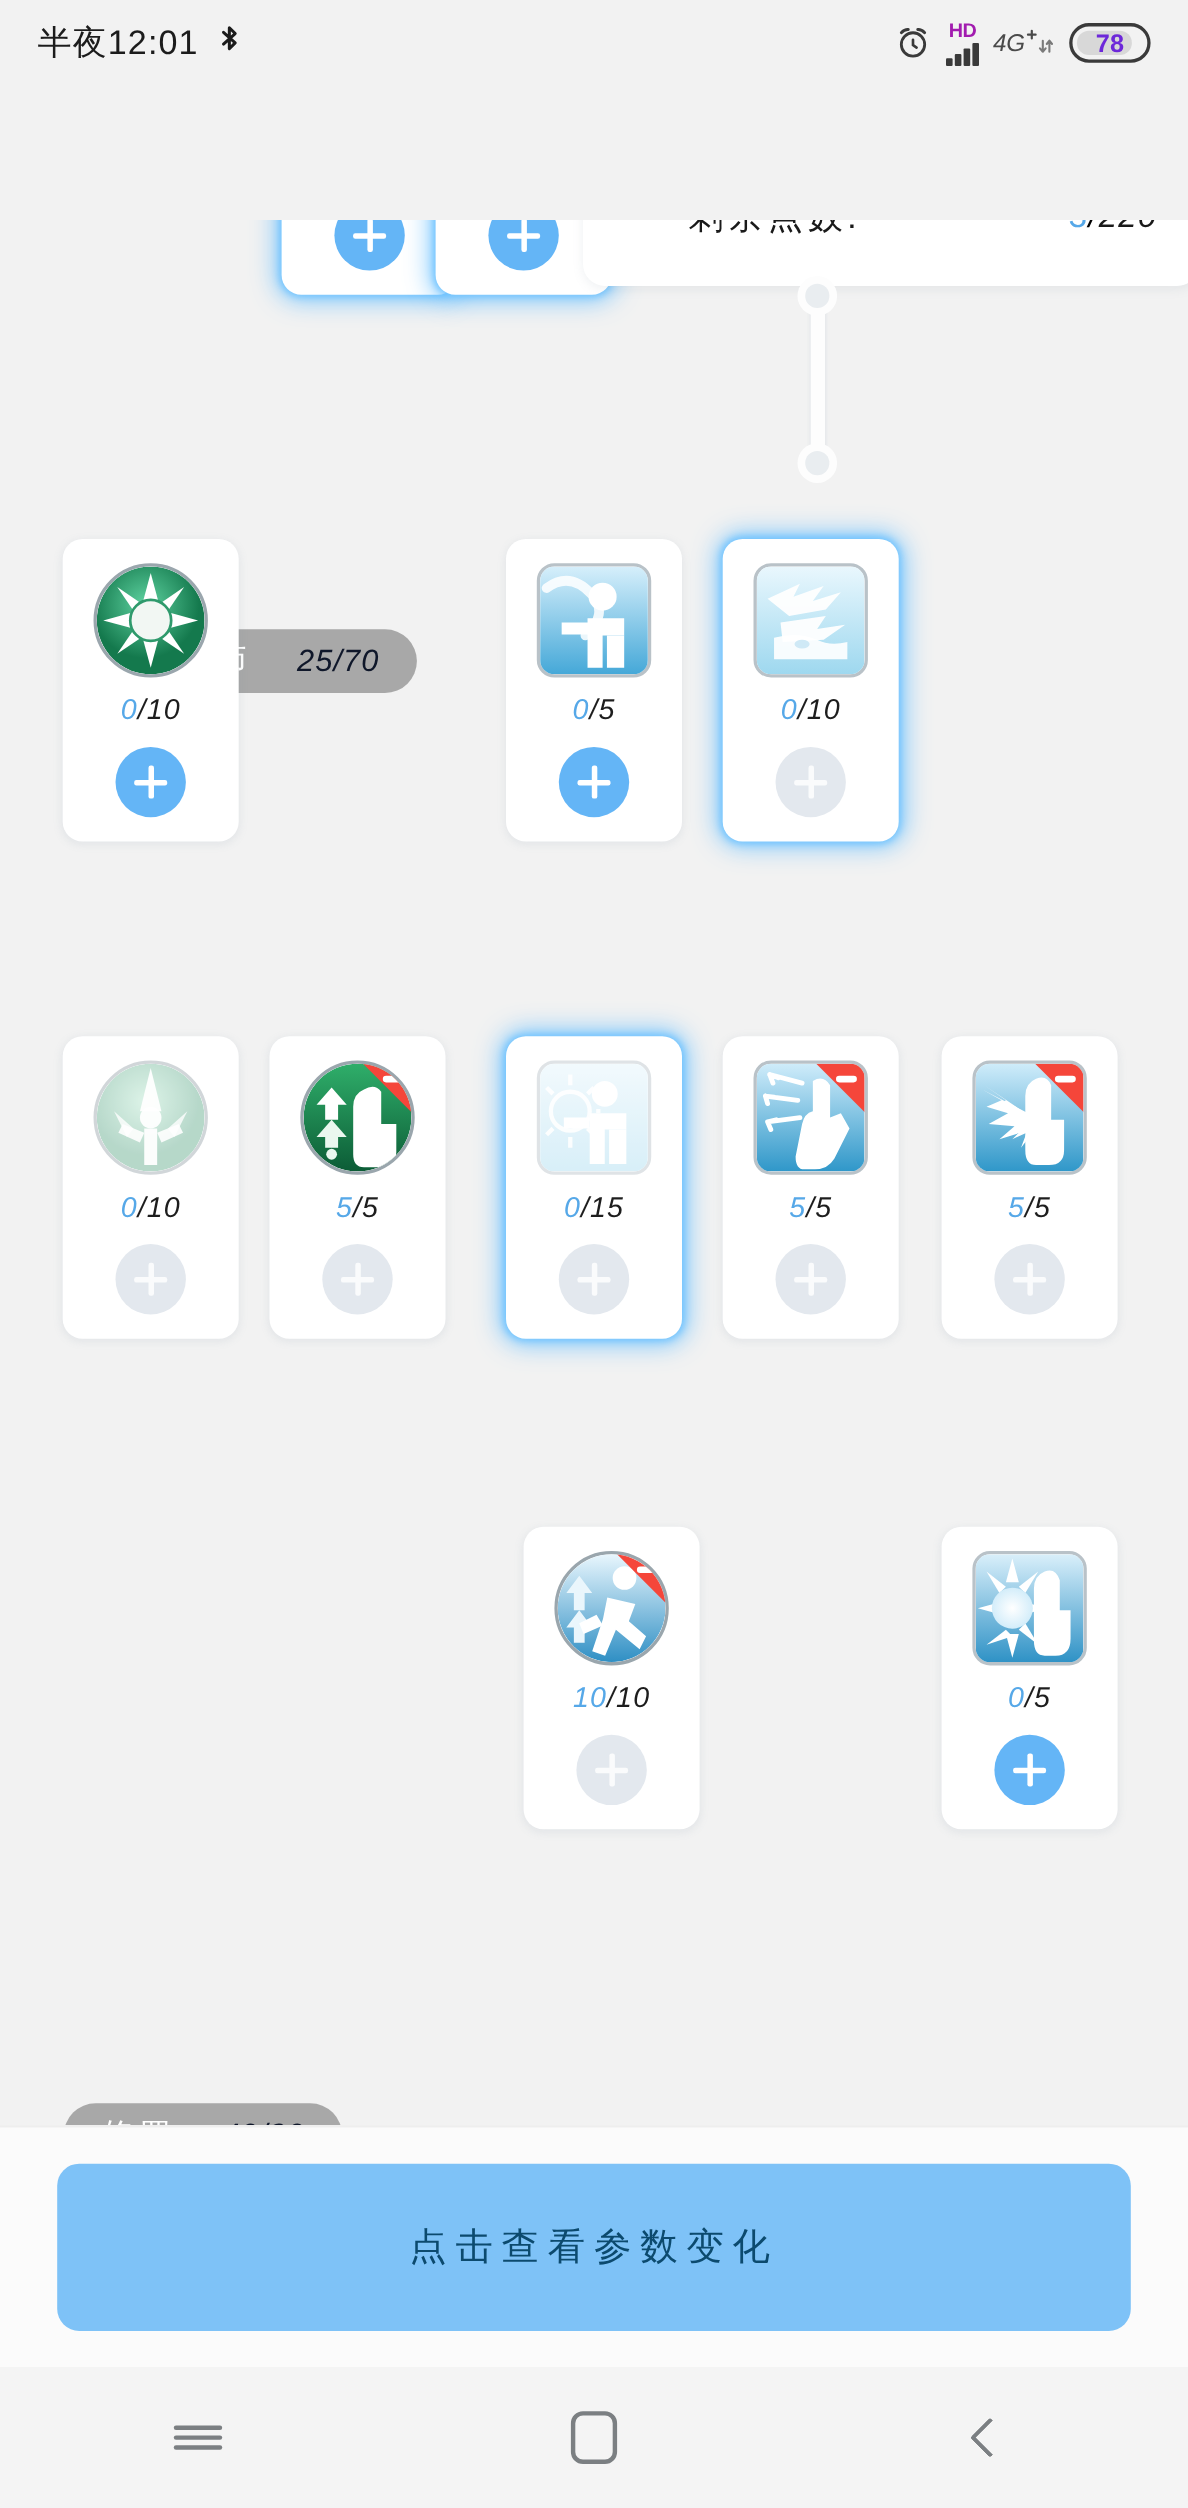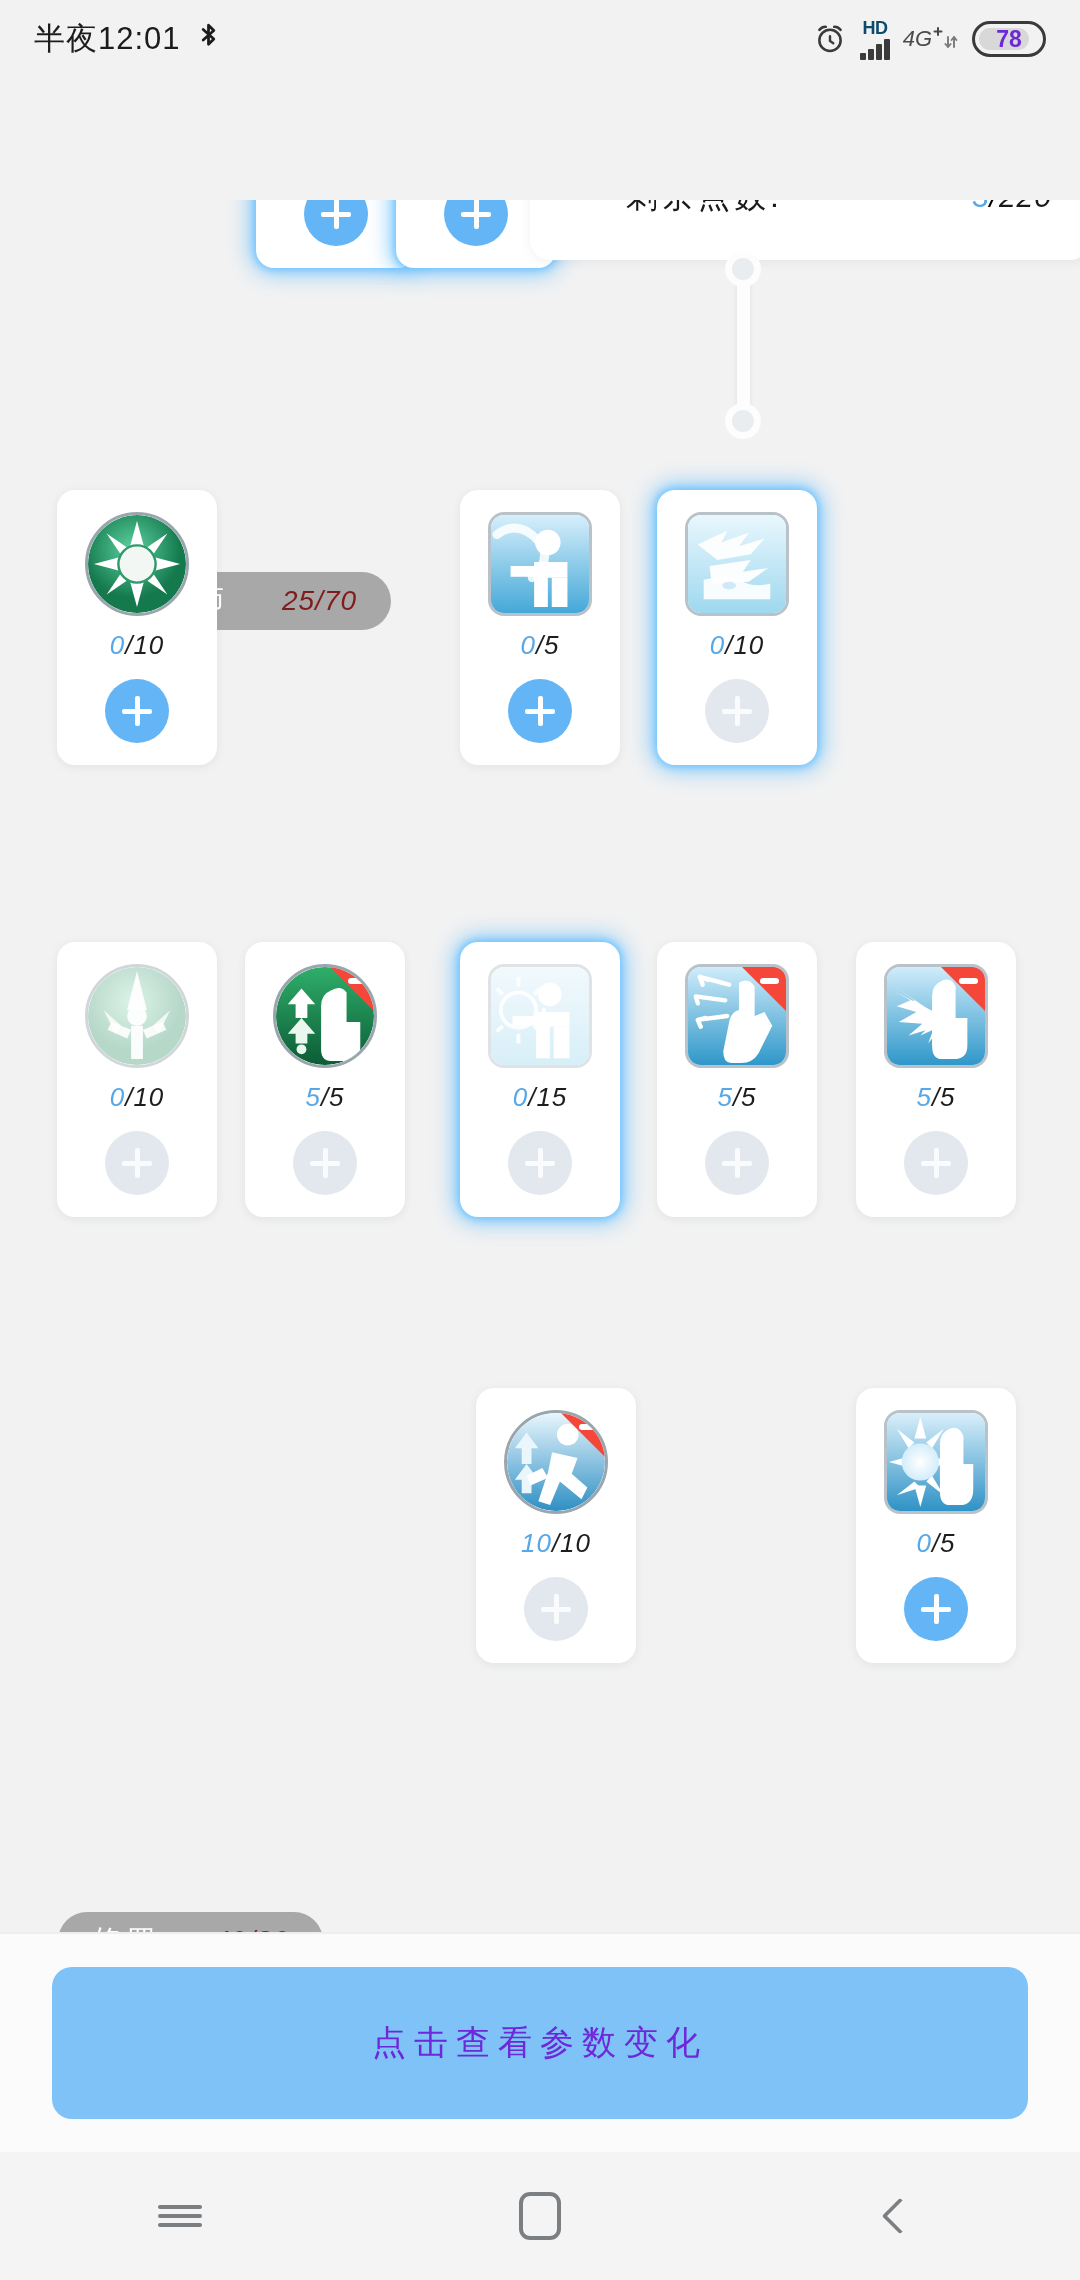--- a/index.html
+++ b/index.html
@@ -15,21 +15,21 @@
   .statusbar {
     position: absolute; top: 0; left: 0; width: 1080px; height: 78px;
     display: flex; align-items: center; justify-content: space-between;
     padding: 0 34px; background: #f2f2f2;
   }
   .sb-left { display: flex; align-items: center; gap: 14px; }
   .sb-time { font-size: 31px; color: #1c1c1c; letter-spacing: 1px; }
   .sb-right { display: flex; align-items: center; gap: 13px; }
   .ico { display: inline-flex; align-items: center; justify-content: center; }
   .hdwrap { display: flex; flex-direction: column; align-items: center; line-height: 1; }
-  .hdtxt { font-size: 18px; font-weight: bold; color: #0c4a6e; letter-spacing: -0.5px; margin-bottom: 1px; }
+  .hdtxt { font-size: 18px; font-weight: bold; color: #a21caf; letter-spacing: -0.5px; margin-bottom: 1px; }
   .bars { display: flex; align-items: flex-end; gap: 2.5px; height: 22px; }
   .bars i { display: block; width: 5.5px; background: #3a3a3a; border-radius: 1px; }
   .bars i:nth-child(1){height:7px;} .bars i:nth-child(2){height:11px;}
   .bars i:nth-child(3){height:16px;} .bars i:nth-child(4){height:21px;}
   .net { font-size: 22px; color: #4a4a4a; font-style: italic; }
   .netwrap { display: flex; align-items: center; gap: 1px; }
   .battery {
     width: 74px; height: 36px; border: 3px solid #3a3a3a; border-radius: 18px;
     display: flex; align-items: center; justify-content: center; position: relative;
     background: #f2f2f2;
@@ -100,32 +100,32 @@
   .conn.white { background: #fdfdfd; width: 13px; box-shadow: 0 0 4px rgba(150,170,190,.25); }
   .node { position: absolute; width: 22px; height: 22px; border-radius: 50%; background: #dfe3e7; box-shadow: 0 0 0 6px #f2f2f2; }
   .node.white { background: #e9edf0; box-shadow: 0 0 0 7px #fdfdfd; }
 
   
   .tier {
     position: absolute; height: 58px; border-radius: 29px; background: #a8a8a8;
     display: flex; align-items: center; padding: 0 34px; gap: 42px;
   }
   .tier .tname { font-size: 30px; color: #fff; letter-spacing: 4px; white-space: nowrap; }
-  .tier .tprog { font-size: 28px; color: #7f1d1d; font-style: italic; letter-spacing: 1px; margin-left: 12px; }
+  .tier .tprog { font-size: 28px; color: #0f172a; font-style: italic; letter-spacing: 1px; }
 
   
   .ctawrap {
     position: absolute; left: 0; bottom: 128px; width: 1080px; height: 220px;
     background: #fbfbfb; border-top: 2px solid #eeeeee;
     display: flex; align-items: center; justify-content: center;
   }
   .cta {
     width: 976px; height: 152px; background: #7ec2f7; border-radius: 20px;
     display: flex; align-items: center; justify-content: center;
-    color: #6d28d9; font-size: 34px; letter-spacing: 8px;
+    color: #0c4a6e; font-size: 34px; letter-spacing: 8px;
   }
 
   
   .navbar {
     position: absolute; left: 0; bottom: 0; width: 1080px; height: 128px;
     background: #f4f4f4; display: flex; align-items: center; justify-content: space-around;
   }
   .nv { width: 120px; height: 80px; display:flex; align-items:center; justify-content:center; }
   .nv-recents i { display:block; width: 44px; height: 4px; background: #7b7f82; border-radius: 2px; margin: 5px 0; }
   .nv-home { width: 42px; height: 48px; border: 4px solid #7b7f82; border-radius: 11px; }

